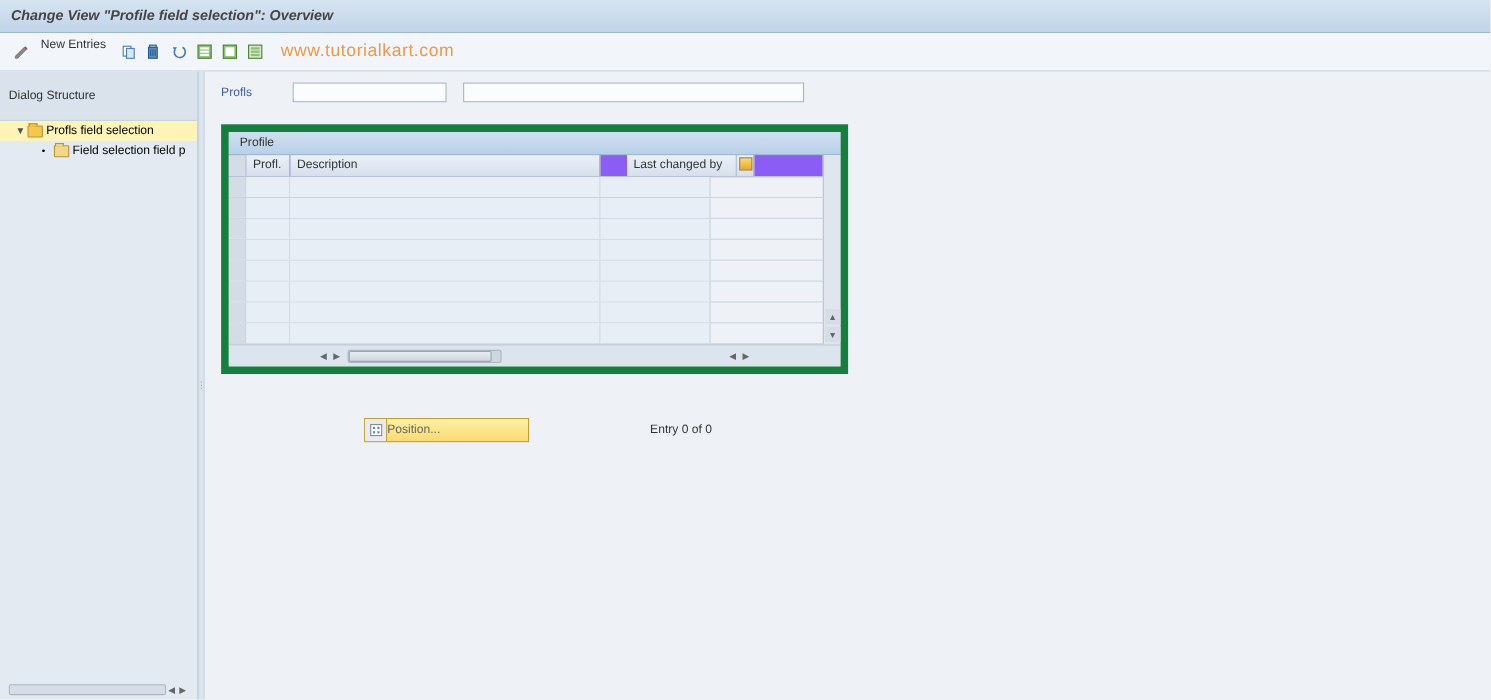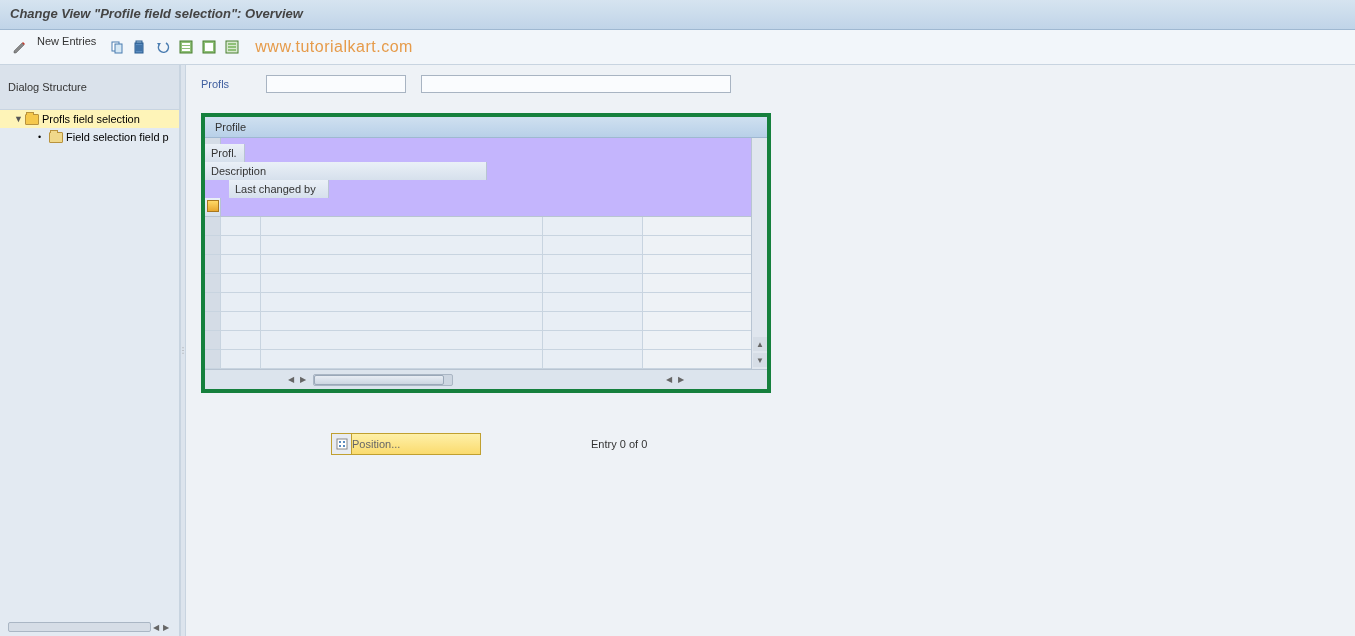--- a/index.html
+++ b/index.html
@@ -141,42 +141,41 @@
       height: 18px;
       border: 1px solid #a8b4c2;
       background: #fafcfe;
     }
     
     .field-input.short { width: 140px; }
     .field-input.long { width: 310px; }
     
     .table-container {
       width: 570px;
-      border: 4px solid #15803d;
+      border: 7px solid #15803d;
     }
     
     .table-title {
       background: linear-gradient(to bottom, #cfe0f0, #b8d0e8);
       border-bottom: 1px solid #9fb8d1;
       padding: 4px 10px;
       font-size: 11px;
       color: #333;
     }
     
     .table-grid {
       display: flex;
     }
     
     .table-main { flex: 1; }
     
     .table-header-row {
       display: flex;
-      background: #c4b5fd;
+      background: #8b5cf6;
       border-bottom: 1px solid #b8c4d2;
-      flex-direction: column;
     }
     
     .table-header-cell {
       font-size: 11px;
       color: #333;
       padding: 3px 6px;
       border-right: 1px solid #b8c4d2;
       background: linear-gradient(to bottom, #eaf0f7, #d6e0ec);
     }
     

